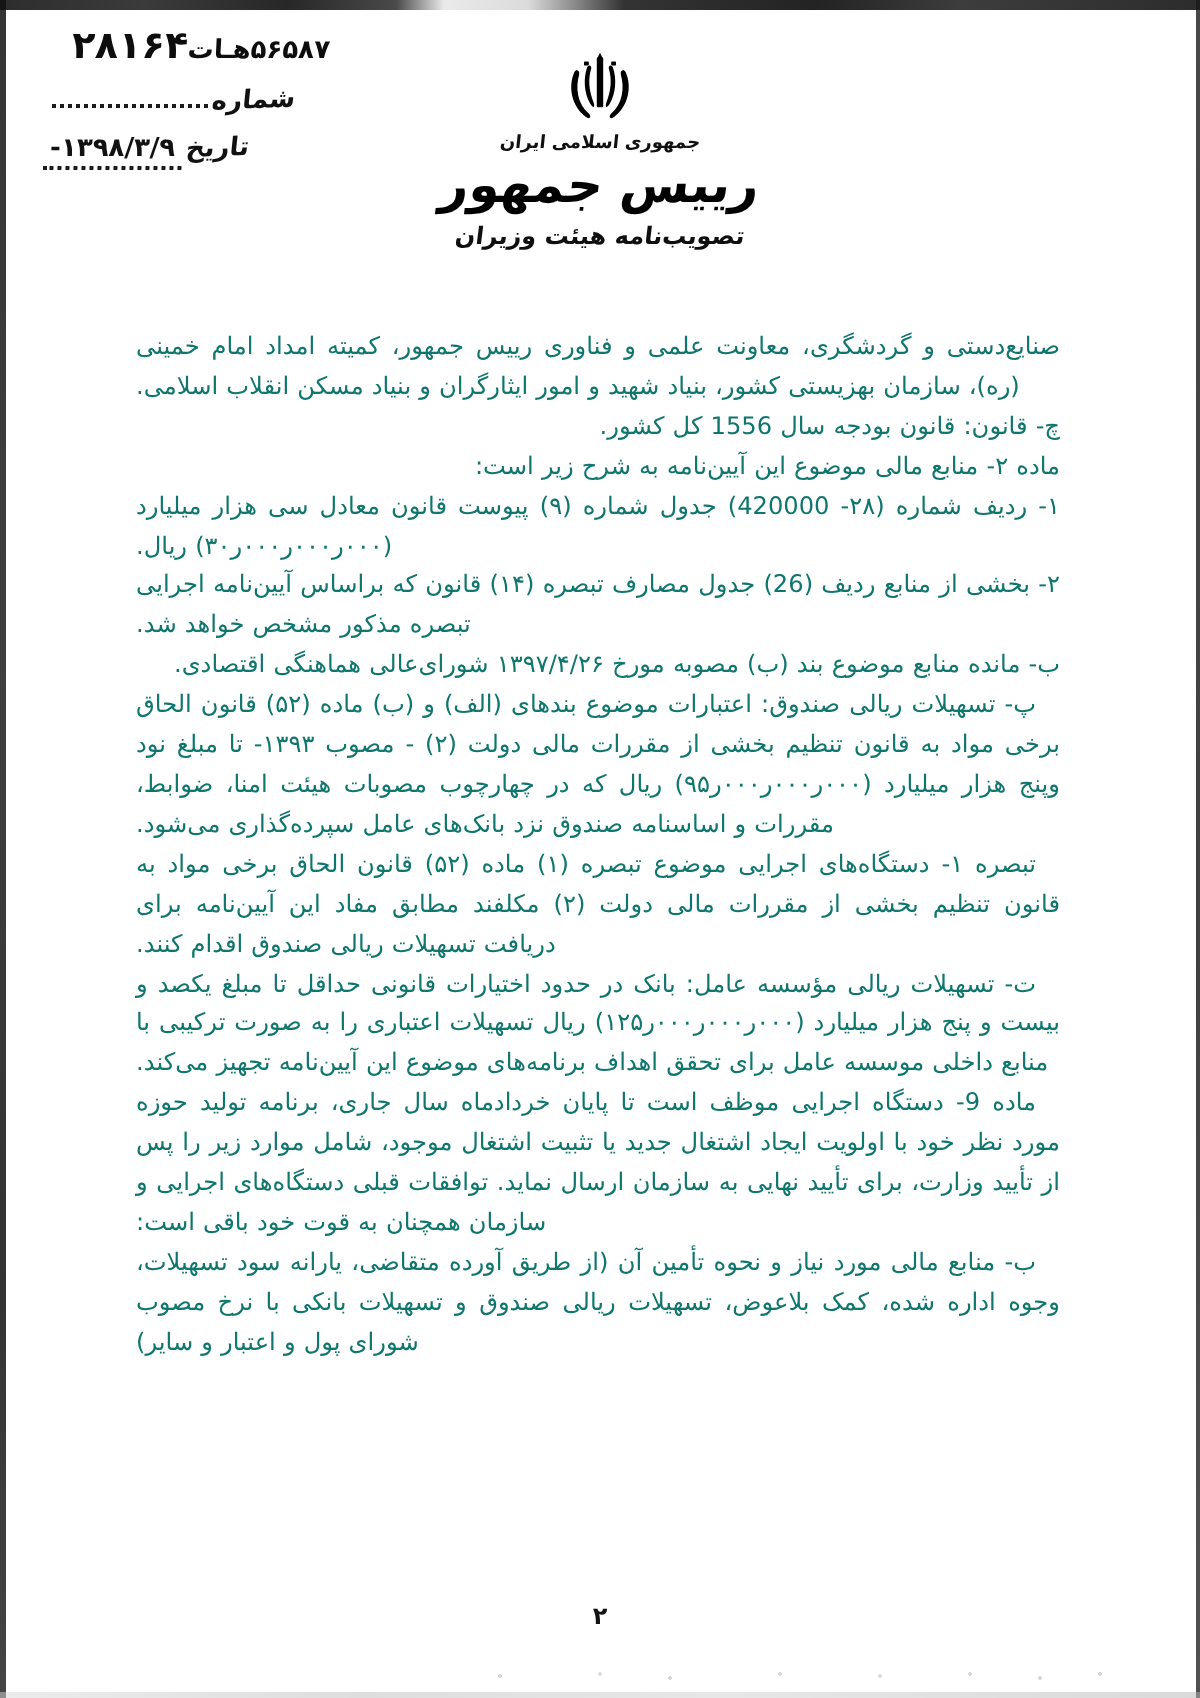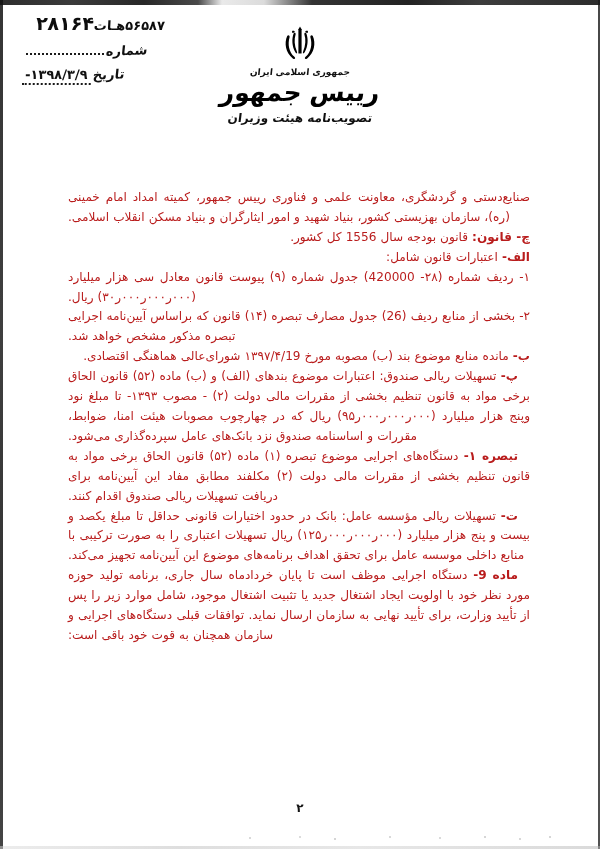--- a/index.html
+++ b/index.html
@@ -161,26 +161,26 @@
     font-size: 12px;
     font-weight: bold;
     color: #0f0f0f;
     letter-spacing: 0.6px;
     transform: skewX(-7deg);
   }
 
   
   .body-text {
     position: absolute;
-    top: 188px;
+    top: 164px;
     right: 70px;
     width: 462px;
     direction: rtl;
     text-align: justify;
-    color: #b91c1c;
+    color: #0f766e;
   }
 
   .para {
     font-size: 12.1px;
     line-height: 19.9px;
     margin: 0;
     text-align: justify;
     text-justify: inter-word;
     word-spacing: 0.2px;
   }
@@ -190,21 +190,21 @@
   .para.ta-right {
     text-align: right;
     text-align-last: right;
   }
   .para.ta-left-end {
     text-align: justify;
     text-align-last: left;
   }
 
   .lead {
-    font-weight: bold;
+    font-weight: normal;
     margin-top: 48px;
   }
 
   .page-number {
     position: absolute;
     bottom: 34px;
     left: 0;
     width: 600px;
     text-align: center;
     font-size: 12px;
@@ -286,53 +286,56 @@
   <div class="body-text">
 
     <p class="para ta-left-end">
       <span>صنایع‌دستی و گردشگری، معاونت علمی و فناوری رییس جمهور، کمیته امداد امام خمینی (ره)، سازمان بهزیستی کشور، بنیاد شهید و امور ایثارگران و بنیاد مسکن انقلاب اسلامی.</span>
     </p>
 
     <p class="para ta-right">
       <span class="lead">چ- قانون:</span><span> قانون بودجه سال 1556 کل کشور.</span>
     </p>
 
-
     <p class="para ta-right">
-      <span class="lead">الف-</span><span> اعتبارات قانون شامل:</span>
-    </p>
+      <span class="lead">ماده ۲-</span><span> منابع مالی موضوع این آیین‌نامه به شرح زیر است:</span>
+    </p>
+
 
     <p class="para ta-left-end">
       <span>۱- ردیف شماره (۲۸- 420000) جدول شماره (۹) پیوست قانون معادل سی هزار میلیارد (۰۰۰ر۰۰۰ر۰۰۰ر۳۰) ریال.</span>
     </p>
 
     <p class="para ta-left-end">
       <span>۲- بخشی از منابع ردیف (26) جدول مصارف تبصره (۱۴) قانون که براساس آیین‌نامه اجرایی تبصره مذکور مشخص خواهد شد.</span>
     </p>
 
     <p class="para ta-right">
-      <span class="lead">ب-</span><span> مانده منابع موضوع بند (ب) مصوبه مورخ ۱۳۹۷/۴/19 شورای‌عالی هماهنگی اقتصادی.</span>
+      <span class="lead">ب-</span><span> مانده منابع موضوع بند (ب) مصوبه مورخ ۱۳۹۷/۴/۲۶ شورای‌عالی هماهنگی اقتصادی.</span>
     </p>
 
     <p class="para indent-start ta-left-end">
       <span class="lead">پ-</span><span> تسهیلات ریالی صندوق: اعتبارات موضوع بندهای (الف) و (ب) ماده (۵۲) قانون الحاق برخی مواد به قانون تنظیم بخشی از مقررات مالی دولت (۲) - مصوب ۱۳۹۳- تا مبلغ نود وپنج هزار میلیارد (۰۰۰ر۰۰۰ر۰۰۰ر۹۵) ریال که در چهارچوب مصوبات هیئت امنا، ضوابط، مقررات و اساسنامه صندوق نزد بانک‌های عامل سپرده‌گذاری می‌شود.</span>
     </p>
 
     <p class="para indent-start ta-left-end">
       <span class="lead">تبصره ۱-</span><span> دستگاه‌های اجرایی موضوع تبصره (۱) ماده (۵۲) قانون الحاق برخی مواد به قانون تنظیم بخشی از مقررات مالی دولت (۲) مکلفند مطابق مفاد این آیین‌نامه برای دریافت تسهیلات ریالی صندوق اقدام کنند.</span>
     </p>
 
 
     <p class="para indent-start ta-left-end">
       <span class="lead">ت-</span><span> تسهیلات ریالی مؤسسه عامل: بانک در حدود اختیارات قانونی حداقل تا مبلغ یکصد و بیست و پنج هزار میلیارد (۰۰۰ر۰۰۰ر۰۰۰ر۱۲۵) ریال تسهیلات اعتباری را به صورت ترکیبی با منابع داخلی موسسه عامل برای تحقق اهداف برنامه‌های موضوع این آیین‌نامه تجهیز می‌کند.</span>
     </p>
 
     <p class="para indent-start ta-left-end">
       <span class="lead">ماده 9-</span><span> دستگاه اجرایی موظف است تا پایان خردادماه سال جاری، برنامه تولید حوزه مورد نظر خود با اولویت ایجاد اشتغال جدید یا تثبیت اشتغال موجود، شامل موارد زیر را پس از تأیید وزارت، برای تأیید نهایی به سازمان ارسال نماید. توافقات قبلی دستگاه‌های اجرایی و سازمان همچنان به قوت خود باقی است:</span>
     </p>
 
 
+    <p class="para indent-start ta-left-end">
+      <span class="lead">ب-</span><span> منابع مالی مورد نیاز و نحوه تأمین آن (از طریق آورده متقاضی، یارانه سود تسهیلات، وجوه اداره شده، کمک بلاعوض، تسهیلات ریالی صندوق و تسهیلات بانکی با نرخ مصوب شورای پول و اعتبار و سایر)</span>
+    </p>
   </div>
 
   <div class="page-number">۲</div>
   <div class="speckle"></div>
 
 </div>
 
 </body></html>

